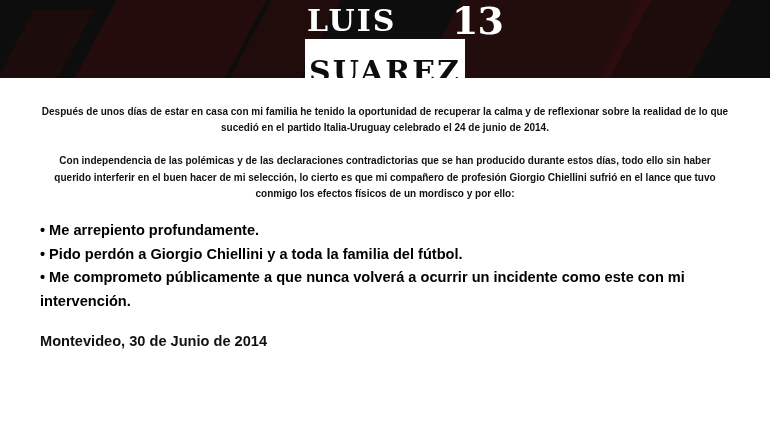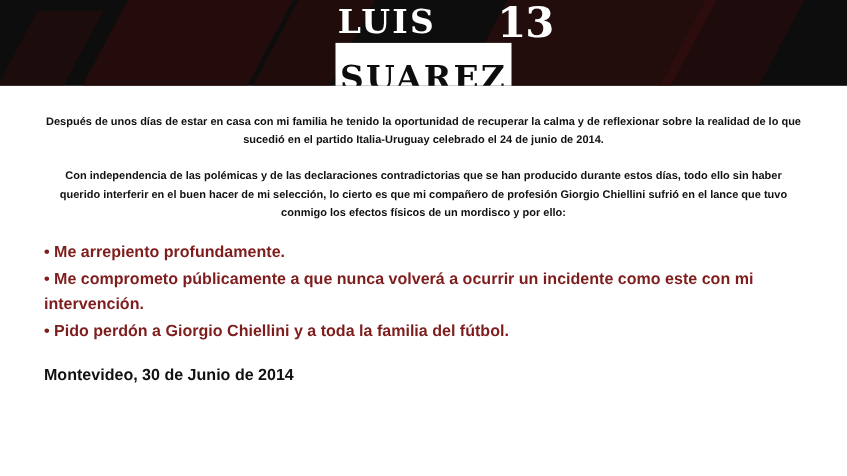--- a/index.html
+++ b/index.html
@@ -104,21 +104,21 @@
   }
   .bullets {
     margin: 0 0 16px 0;
     padding: 0;
     list-style: none;
   }
   .bullets li {
     font-size: 14.6px;
     font-weight: bold;
     line-height: 1.62;
-    color: #7f1d1d;
+    color: #000000;
   }
   .bullets li .dot {
     margin-right: 4px;
   }
   .signoff {
     font-size: 14.6px;
     font-weight: bold;
     line-height: 1.6;
     margin: 0;
     color: #111111;
@@ -144,20 +144,20 @@
       </div>
     </div>
   </div>
 
   <div class="content">
     <p class="para">Después de unos días de estar en casa con mi familia he tenido la oportunidad de recuperar la calma y de reflexionar sobre la realidad de lo que sucedió en el partido Italia-Uruguay celebrado el 24 de junio de 2014.</p>
     <p class="para">Con independencia de las polémicas y de las declaraciones contradictorias que se han producido durante estos días, todo ello sin haber querido interferir en el buen hacer de mi selección, lo cierto es que mi compañero de profesión Giorgio Chiellini sufrió en el lance que tuvo conmigo los efectos físicos de un mordisco y por ello:</p>
 
     <ul class="bullets">
       <li><span class="dot">•</span><span>Me arrepiento profundamente.</span></li>
+      <li><span class="dot">•</span><span>Pido perdón a Giorgio Chiellini y a toda la familia del fútbol.</span></li>
       <li><span class="dot">•</span><span>Me comprometo públicamente a que nunca volverá a ocurrir un incidente como este con mi intervención.</span></li>
-      <li><span class="dot">•</span><span>Pido perdón a Giorgio Chiellini y a toda la familia del fútbol.</span></li>
     </ul>
 
     <p class="signoff">Montevideo, 30 de Junio de 2014</p>
   </div>
 
 </div>
 
 </body></html>

